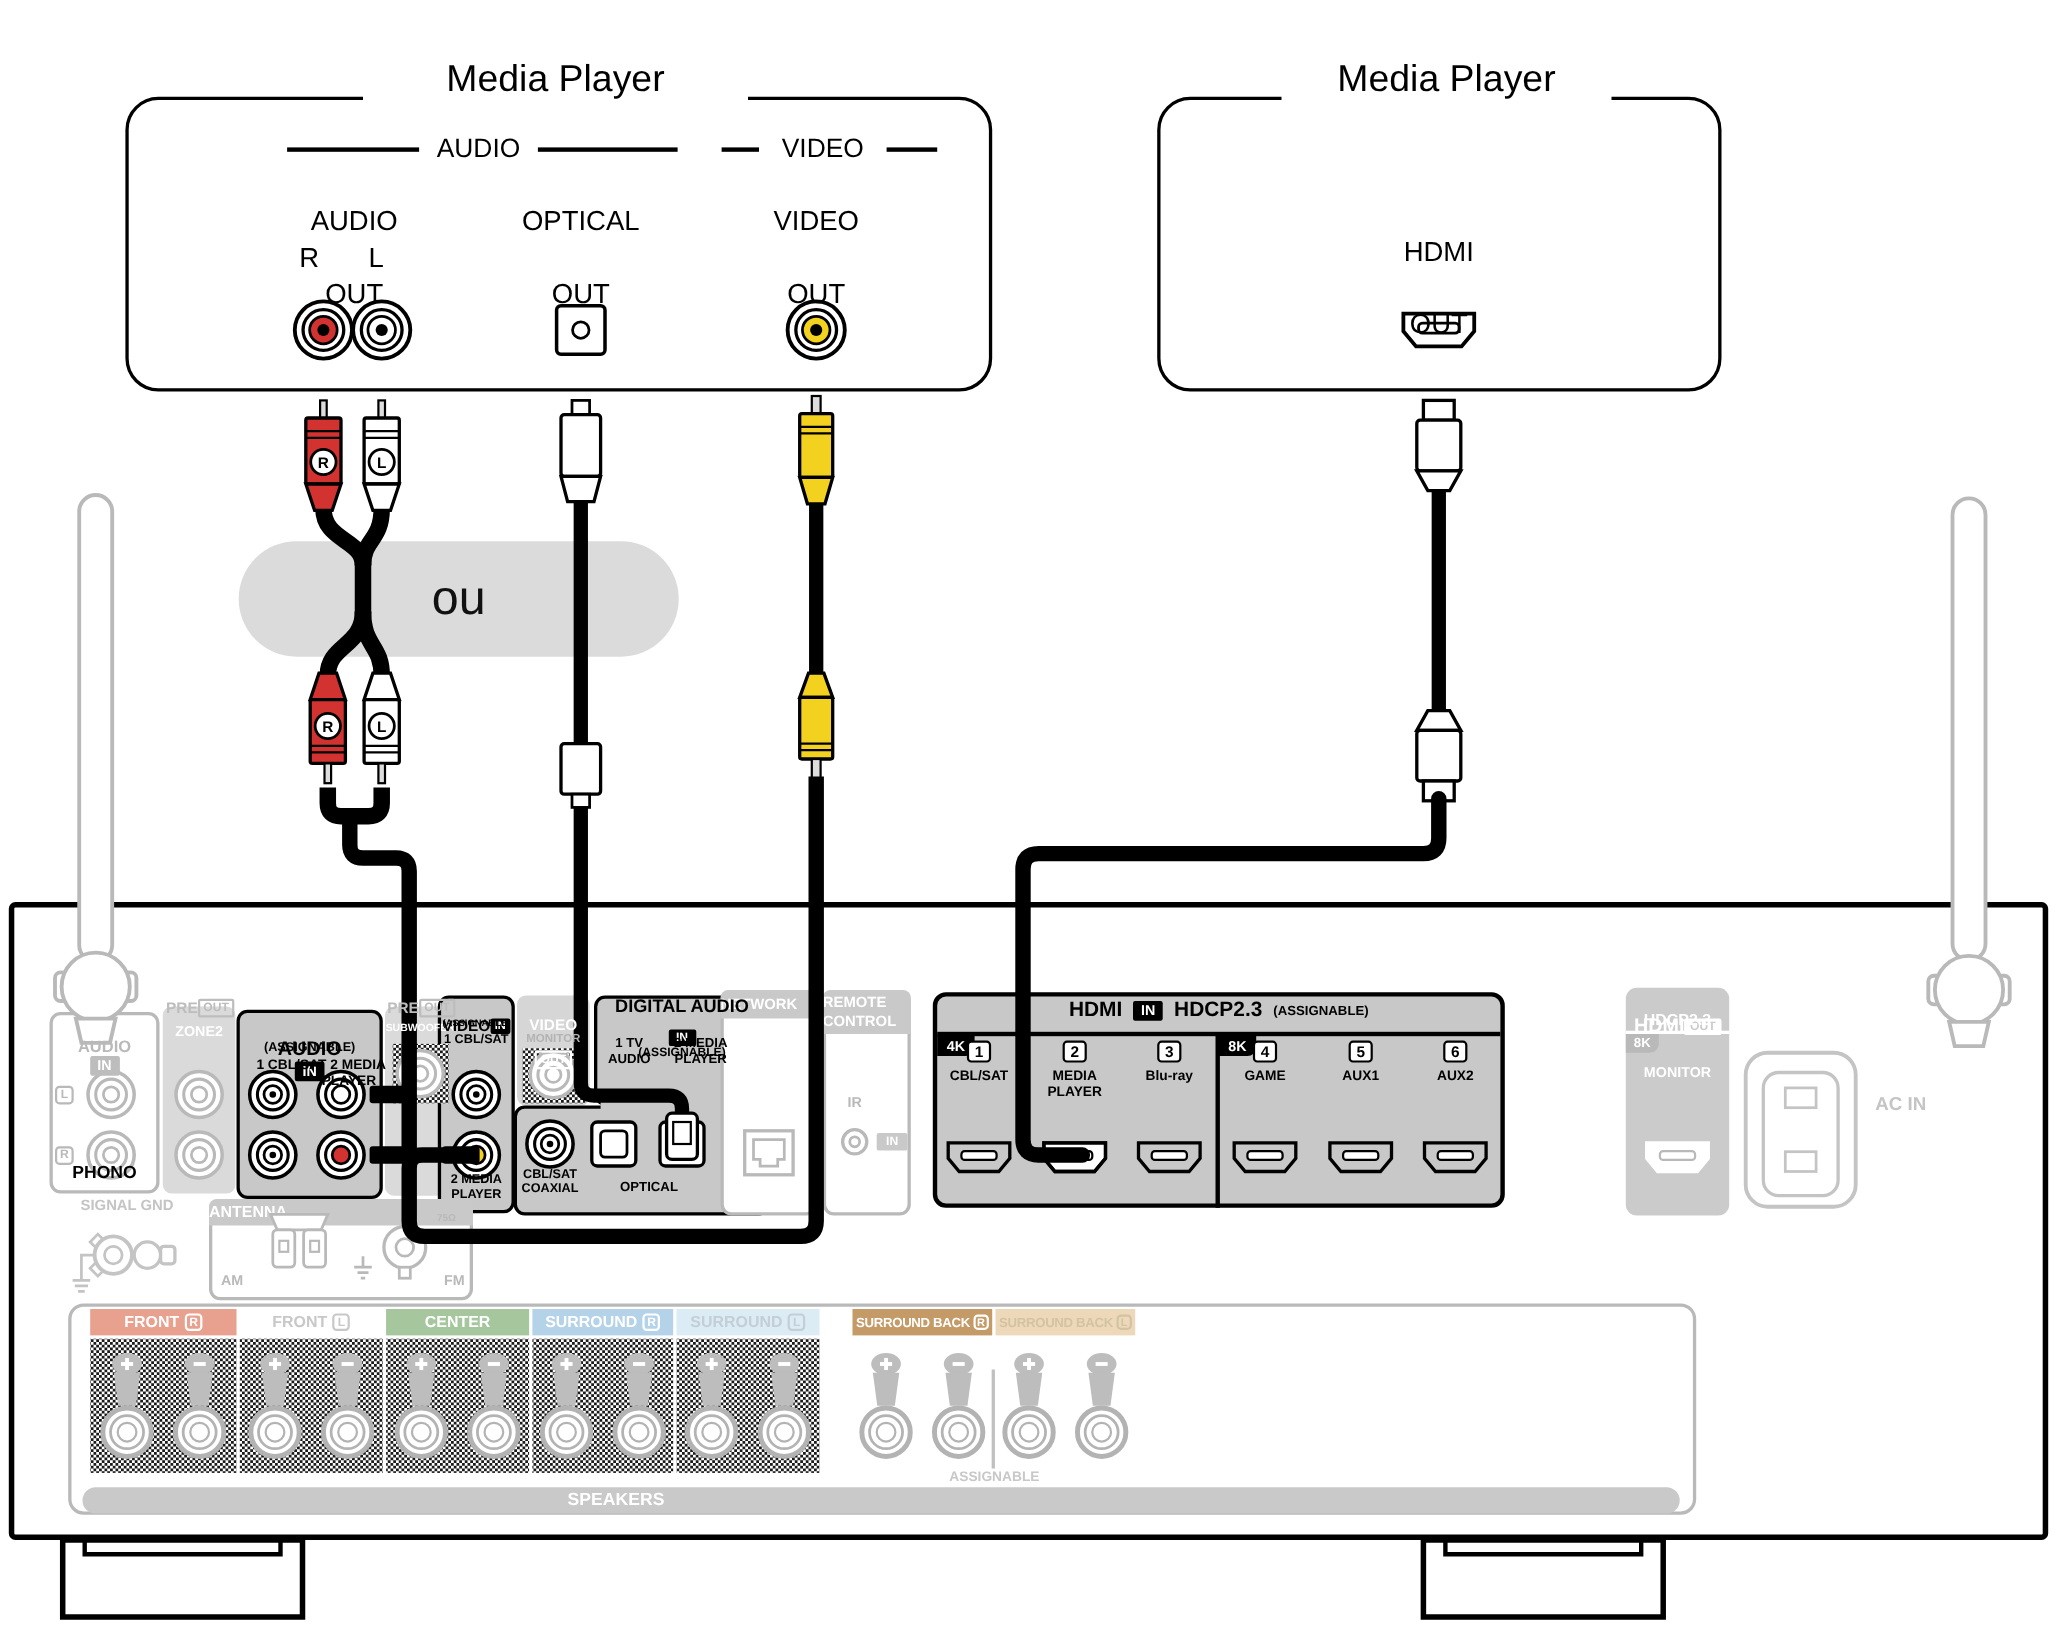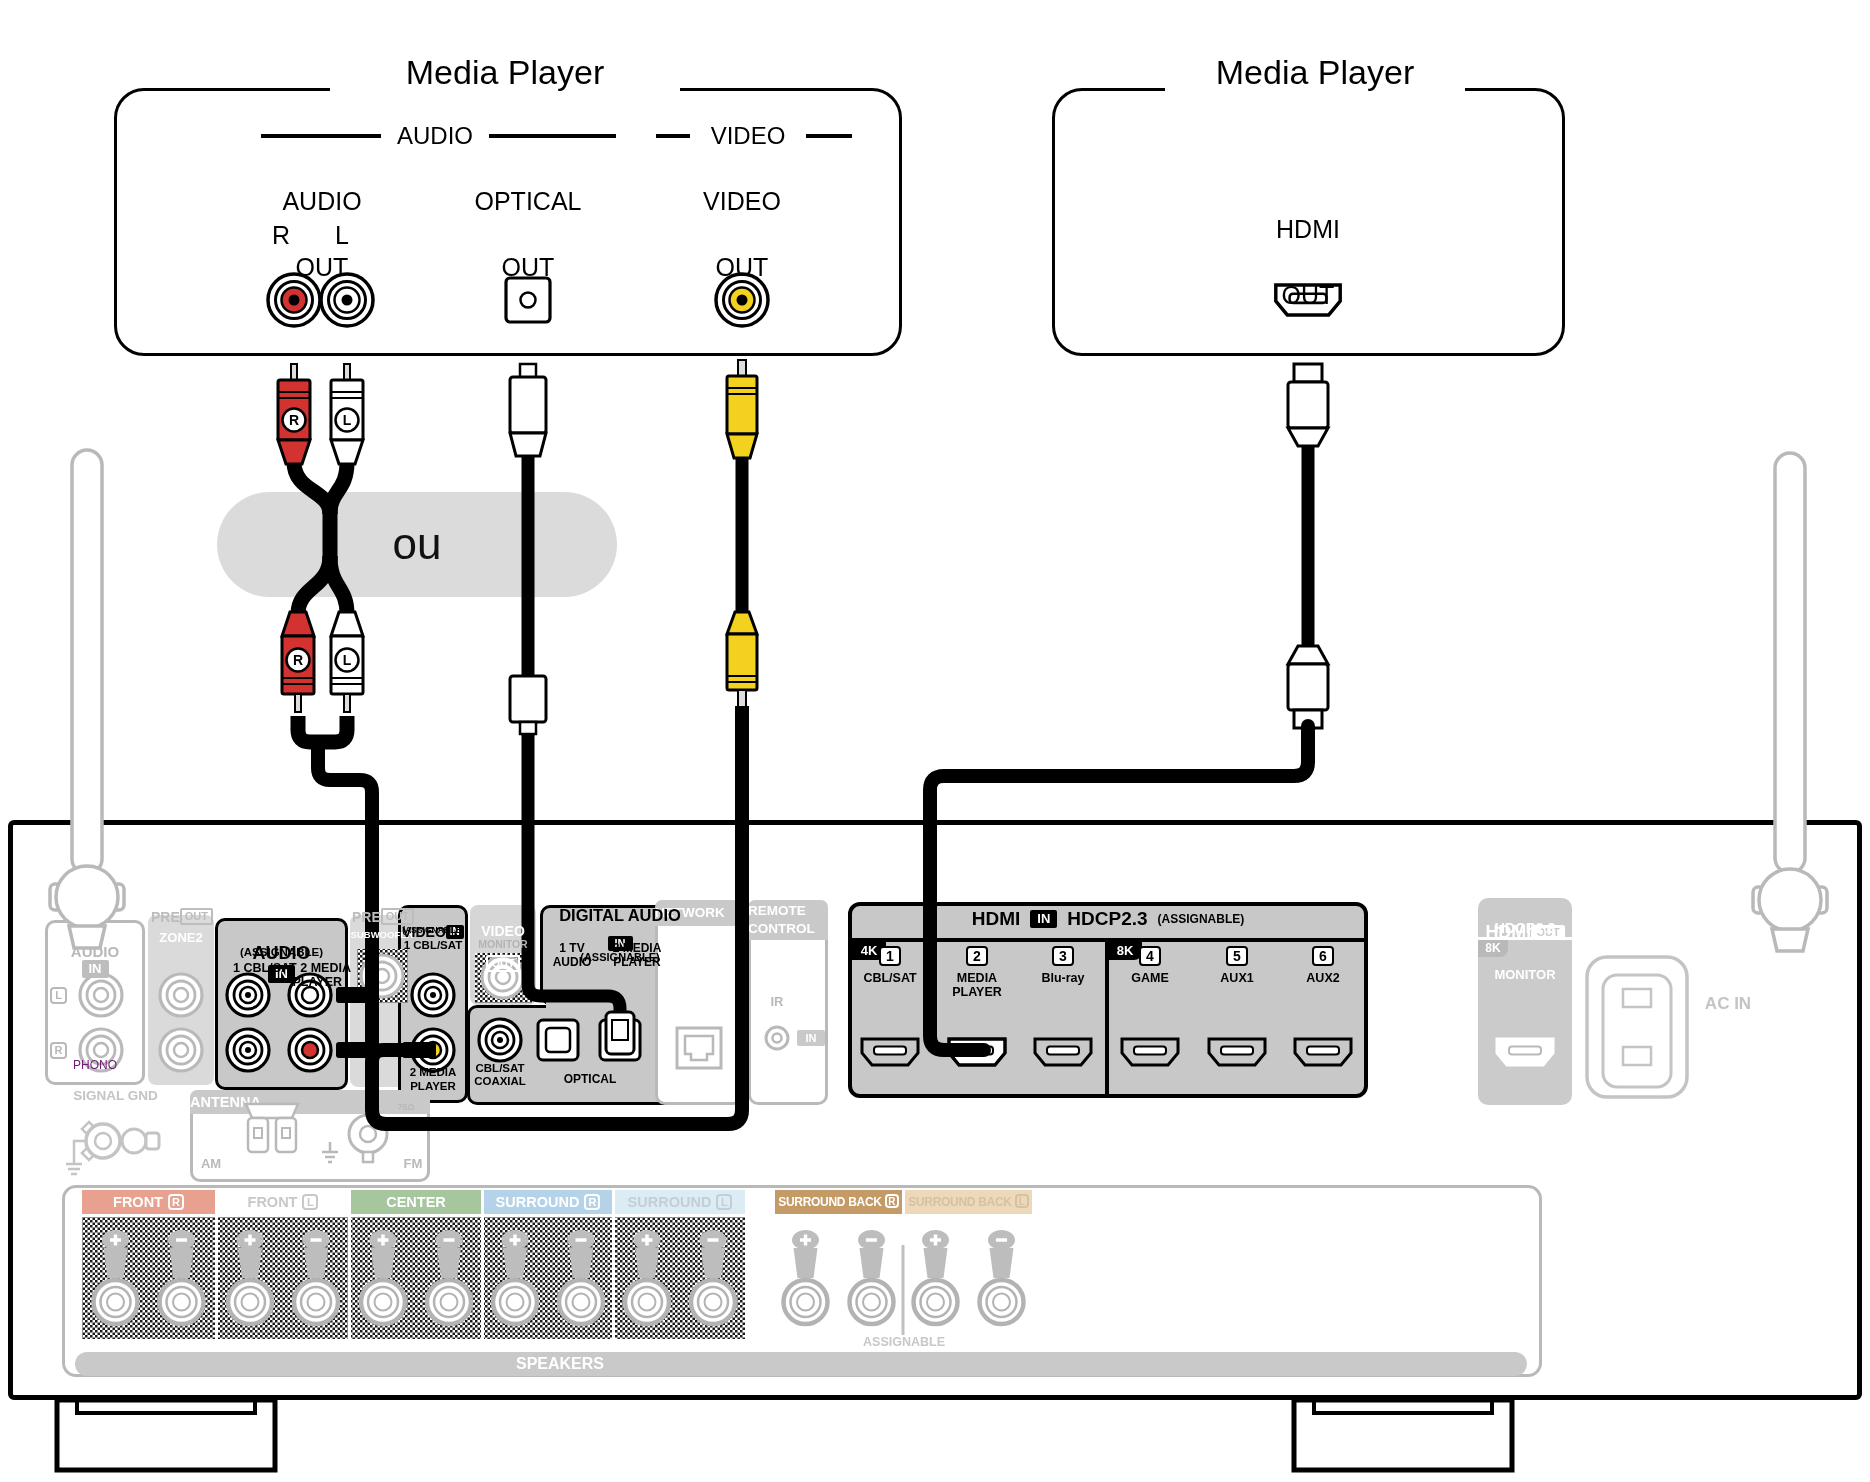--- a/index.html
+++ b/index.html
@@ -77,21 +77,21 @@
 
   <div style="position:absolute;left:8px;top:820px;width:1854px;height:580px;border:5px solid #000;border-radius:6px;background:#fff;z-index:0"></div>
 
   <div class="blk ghost" style="left:45px;top:920px;width:100px;height:165px"></div>
   <div class="t" style="left:45px;top:926px;width:100px;font-size:15px;color:#b9b9b9;font-weight:bold">
     <span>AUDIO</span>
     <span class="badge gray">IN</span>
   </div>
   <div class="lbadge" style="left:50px;top:987px">L</div>
   <div class="lbadge" style="left:50px;top:1042px">R</div>
-  <div class="t" style="left:45px;top:1058px;width:100px;font-size:12px;font-weight:normal;color:#701a75">PHONO</div>
+  <div class="t" style="left:45px;top:1058px;width:100px;font-size:16px;font-weight:bold;color:#000000">PHONO</div>
 
   <div class="t" style="left:146px;top:892px;width:72px;font-size:14px;font-weight:bold;color:#bdbdbd">
     <span>PRE</span><span class="badge oline">OUT</span>
   </div>
   <div class="blk fillg" style="left:148px;top:915px;width:66px;height:170px;border-radius:8px"></div>
   <div class="t" style="left:148px;top:930px;width:66px;font-size:13px;font-weight:bold;color:#fff">ZONE2</div>
 
   <div class="blk active" style="left:215px;top:918px;width:133px;height:172px"></div>
   <div class="t" style="left:215px;top:922px;width:133px;font-size:18px;font-weight:bold">
     <span>AUDIO</span>

